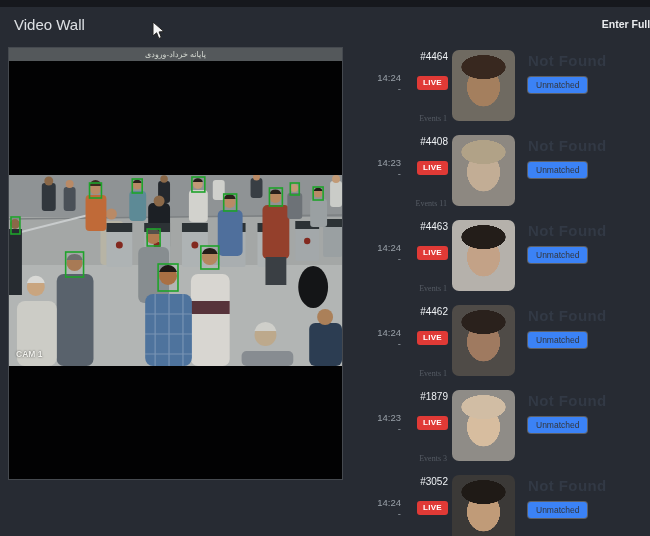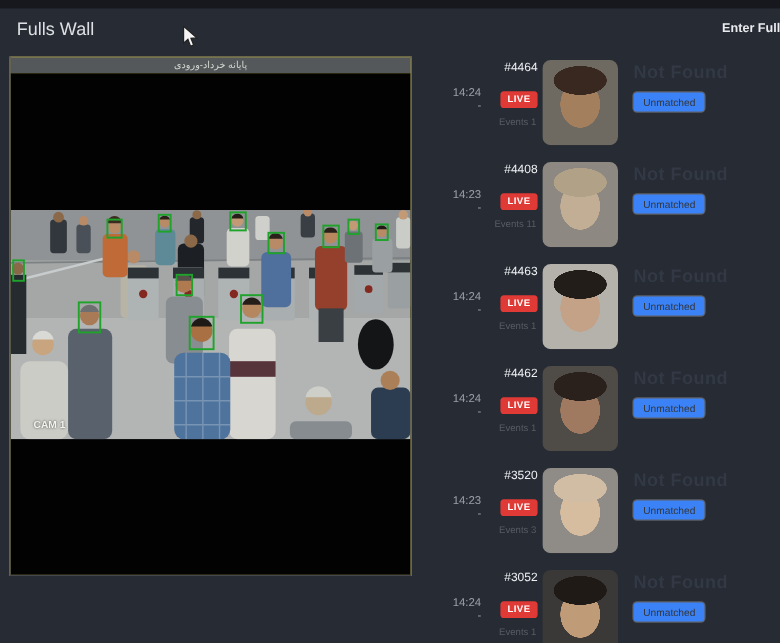--- a/index.html
+++ b/index.html
@@ -6,54 +6,54 @@
   body{font-family:"Liberation Sans", sans-serif;}
   #app{position:relative;width:650px;height:536px;overflow:hidden;background:var(--page-bg,#272b33);}
 
   
   .topstrip{position:absolute;left:0;top:0;width:650px;height:7px;background:#16181d;}
   .header{position:absolute;left:0;top:7px;width:650px;height:36px;}
   .page-title{position:absolute;left:14px;top:9px;font-size:15px;color:#dde0e4;}
   .fullscreen-btn{position:absolute;right:-6px;top:11px;font-size:10.5px;font-weight:bold;color:#e9ebee;white-space:nowrap;cursor:pointer;}
 
   
-  .video-panel{position:absolute;left:8px;top:47px;width:335px;height:433px;border:1px solid #45494f;box-sizing:border-box;background:#fde047;cursor:pointer;}
+  .video-panel{position:absolute;left:8px;top:47px;width:335px;height:433px;border:1px solid #45494f;box-sizing:border-box;background:#6d28d9;cursor:pointer;}
   .video-titlebar{height:13px;background:#54585b;display:flex;align-items:center;justify-content:center;}
   .video-titlebar span{font-size:8px;color:#d6dad3;line-height:13px;}
   .video-black{position:absolute;left:0;top:13px;right:0;bottom:0;background:#020203;display:flex;align-items:center;justify-content:center;}
   .footage{position:relative;width:333px;height:191px;}
   .footage svg{display:block;width:333px;height:191px;}
-  .cam-label{position:absolute;left:7px;bottom:7px;font-size:8.5px;font-weight:bold;color:#f2f2ee;text-shadow:0 0 2px rgba(0,0,0,.7);margin-left:12px;}
+  .cam-label{position:absolute;left:7px;bottom:7px;font-size:8.5px;font-weight:bold;color:#f2f2ee;text-shadow:0 0 2px rgba(0,0,0,.7);}
 
   
   .cursor{position:absolute;left:152px;top:21px;pointer-events:none;}
 
   
   .events-list{position:absolute;left:393px;top:48px;width:257px;height:488px;}
   .entry{position:relative;height:85px;display:flex;align-items:flex-start;cursor:pointer;}
   .meta{width:55px;flex:0 0 55px;text-align:right;padding-top:3px;}
   .meta .eid{font-size:10px;font-weight:normal;color:#eef1f4;margin-bottom:10px;}
   .timerow{display:flex;align-items:center;justify-content:flex-end;gap:16px;}
   .time{font-size:9.5px;color:#99a0a8;}
   .live-badge{background:var(--live,#e03a36);color:#fff;font-size:8px;font-weight:bold;padding:2px 6px 2.5px;border-radius:3px;letter-spacing:.3px;}
-  .events-count{font-size:8px;color:#565c65;margin-top:3px;padding-right:1px;}
+  .events-count{font-size:8px;color:#565c65;margin-top:20px;padding-right:1px;font-family:Liberation Serif, serif;}
   .thumb{width:63px;height:71px;flex:0 0 63px;border-radius:7px;margin-left:4px;margin-top:2px;background:#777;filter:saturate(.9);}
   .result{margin-left:13px;padding-top:4px;}
   .notfound{font-size:15px;font-weight:bold;color:var(--notfound,#323945);letter-spacing:.4px;}
   .status-pill{display:inline-block;background:#3b82f6;color:#33363b;font-size:8.5px;padding:2.5px 8px 3px;border-radius:3px;margin-top:8px;box-shadow:0 0 0 1px rgba(255,255,255,.25);}
 </style>
 </head>
 <body>
 
 <div id="app">
 
   <div class="topstrip"></div>
 
   <div class="header">
-    <div class="page-title">Fulls Wall</div>
+    <div class="page-title">Video Wall</div>
     <div class="fullscreen-btn">Enter Fulls</div>
   </div>
 
   <svg class="cursor" width="13" height="19" viewBox="0 0 13 19">
     <path d="M1,1 L1,15 L4.6,11.8 L6.8,17.5 L9.3,16.4 L7.1,10.9 L12,10.6 Z" fill="#f5f5f5" stroke="#222" stroke-width="1"></path>
   </svg>
 
   <div class="video-panel">
     <div class="video-titlebar">
       <span dir="rtl">پایانه خرداد-ورودی</span>
@@ -257,21 +257,21 @@
     </div>
     <div class="thumb" style="background: radial-gradient(58% 28% at 50% 24%, rgb(43, 33, 27) 60%, rgba(0, 0, 0, 0) 61%), radial-gradient(42% 44% at 50% 52%, rgb(163, 121, 92) 62%, rgba(0, 0, 0, 0) 63%), linear-gradient(165deg, rgb(79, 75, 70) 0%, rgb(79, 75, 70) 100%);"></div>
     <div class="result">
       <div class="notfound">Not Found</div>
       <div><span class="status-pill">Unmatched</span></div>
     </div>
   </div>
 
   <div class="entry">
     <div class="meta">
-      <div class="eid">#3520</div>
+      <div class="eid">#1879</div>
       <div class="timerow">
         <span class="time">14:23 -</span>
         <span class="live-badge">LIVE</span>
       </div>
       <div class="events-count">Events 3</div>
     </div>
     <div class="thumb" style="background: radial-gradient(58% 28% at 50% 24%, rgb(211, 189, 161) 60%, rgba(0, 0, 0, 0) 61%), radial-gradient(42% 44% at 50% 52%, rgb(217, 189, 155) 62%, rgba(0, 0, 0, 0) 63%), linear-gradient(165deg, rgb(143, 140, 134) 0%, rgb(143, 140, 134) 100%);"></div>
     <div class="result">
       <div class="notfound">Not Found</div>
       <div><span class="status-pill">Unmatched</span></div>

